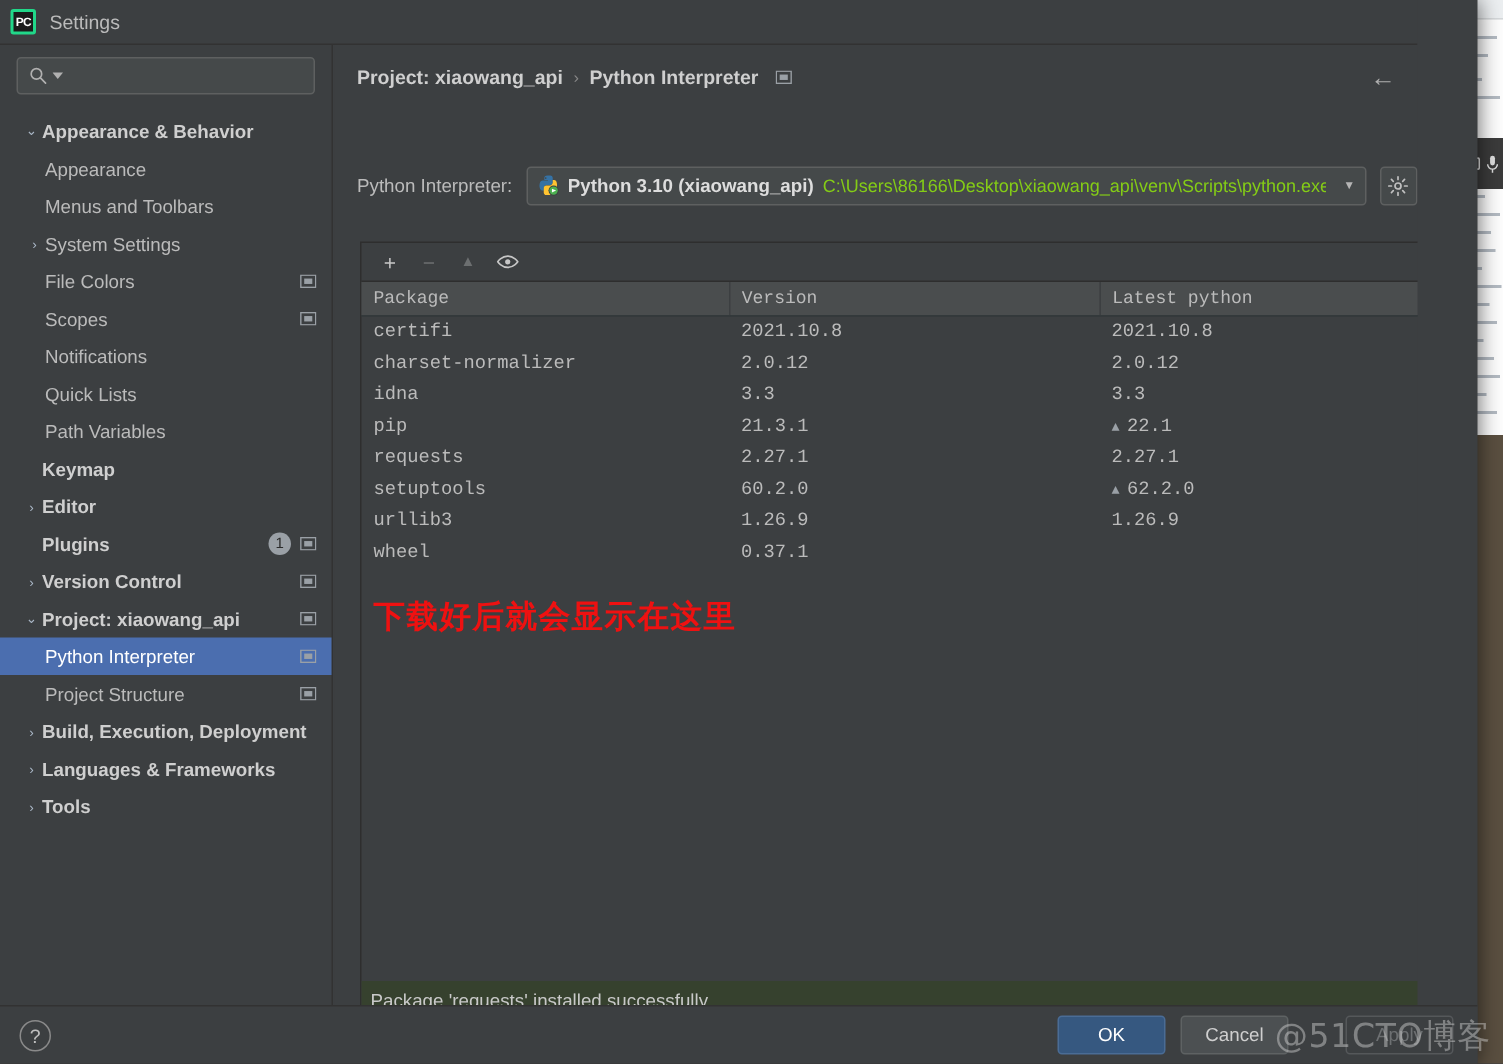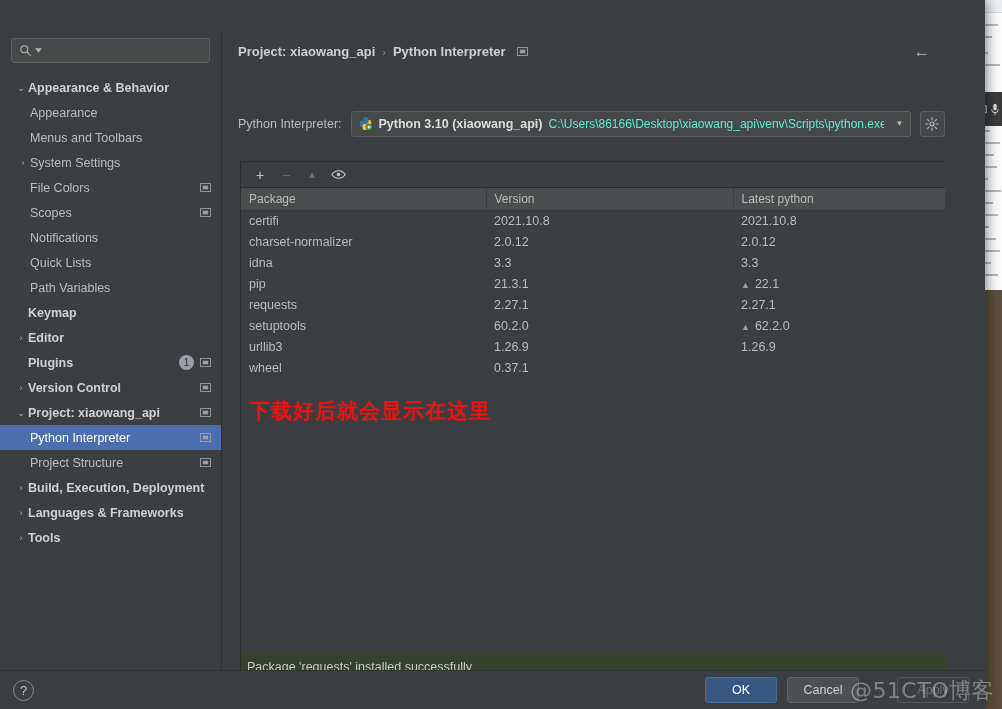--- a/index.html
+++ b/index.html
@@ -138,21 +138,21 @@
     display: flex; align-items: center; gap: 9px;
   }
   #interpreter-label { font-size: 12.5px; color: #bbbbbb; white-space: nowrap; }
   #interpreter-combo {
     width: 560px; height: 26px; background: #45494a;
     border: 1px solid #5e6060; border-radius: 3px;
     display: flex; align-items: center; padding: 0 0 0 6px; gap: 6px;
   }
   #py-icon { width: 15px; height: 15px; flex: none; }
   #interpreter-name { font-size: 12.5px; color: #dddddd; font-weight: bold; white-space: nowrap; }
-  #interpreter-path { font-size: 12px; color: #5eead4; white-space: nowrap; overflow: hidden; }
+  #interpreter-path { font-size: 12px; color: #84cc16; white-space: nowrap; overflow: hidden; }
   #combo-arrow {
     margin-left: auto; width: 20px; height: 24px; flex: none;
     display: flex; align-items: center; justify-content: center;
     color: #b5b5b5; font-size: 8px;
   }
   #gear-button {
     width: 26px; height: 26px; background: #45494a; border: 1px solid #5e6060;
     border-radius: 3px; display: flex; align-items: center; justify-content: center;
   }
 
@@ -164,21 +164,21 @@
   #pkg-toolbar {
     height: 26px; display: flex; align-items: center; gap: 4px;
     padding-left: 8px; border-bottom: 1px solid #2e2e2e;
   }
   .tb-btn {
     width: 22px; height: 22px; display: flex; align-items: center;
     justify-content: center; color: #c6c6c6; font-size: 14px;
   }
   .tb-btn.disabled { color: #6c6f70; }
 
-  #pkg-table { width: 100%; border-collapse: collapse; table-layout: fixed; }
+  #pkg-table { width: 100%; border-collapse: collapse; table-layout: fixed; font-family: Liberation Mono, monospace; }
   #pkg-table thead th {
     height: 22px; background: #4a4d4e; color: #bbbbbb;
     font-size: 12px; font-weight: normal; text-align: left;
     padding-left: 8px; border-right: 1px solid #3c3f41;
     border-bottom: 1px solid #33393b;
   }
   #pkg-table thead th:last-child { border-right: none; }
   #pkg-table tbody td {
     height: 21px; font-size: 12.5px; color: #bbbbbb;
     padding-left: 8px; vertical-align: middle;
@@ -275,20 +275,24 @@
         </svg>
     </div>
   </div>
   <div id="bg-stripes"></div>
 </div>
 
 <div id="settings-dialog">
 
   <div id="dialog-clip">
 
+    <div id="title-bar">
+      <div id="app-logo">PC</div>
+      <div id="title-text">Settings</div>
+    </div>
 
     <div id="sidebar">
       <div id="search-wrap">
         <div id="search-box">
           <svg width="13" height="13" viewBox="0 0 16 16">
             <circle cx="6.5" cy="6.5" r="4.3" fill="none" stroke="#b0b0b0" stroke-width="1.4"></circle>
             <path d="M9.8 9.8L14 14" stroke="#b0b0b0" stroke-width="1.4" stroke-linecap="round"></path>
           </svg>
           <svg width="7" height="5" viewBox="0 0 8 5">
             <path d="M0 0h8L4 5z" fill="#b0b0b0"></path>

